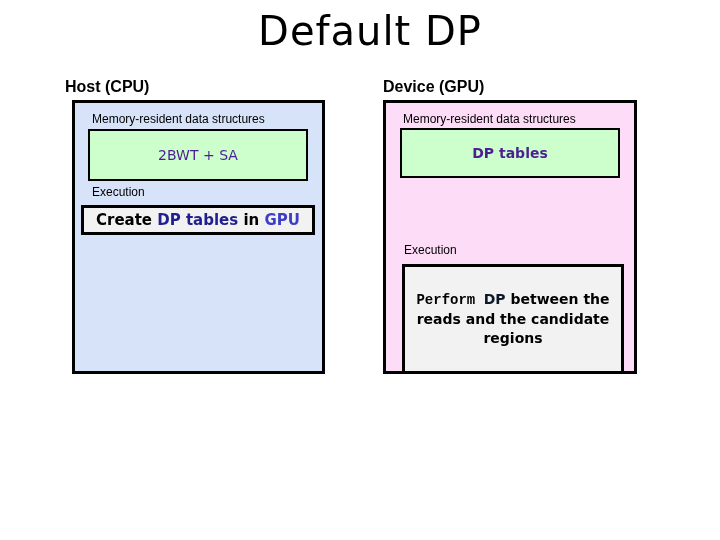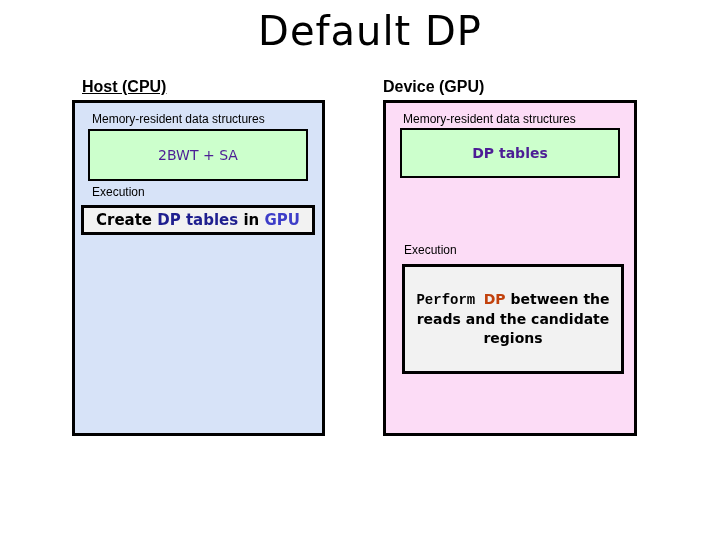--- a/index.html
+++ b/index.html
@@ -29,27 +29,27 @@
     color: #000000;
   }
   .panel-header {
     position: absolute;
     top: 78px;
     font-size: 16px;
     font-weight: bold;
     color: #000000;
     font-family: "Liberation Sans", sans-serif;
   }
-  .panel-header.host { left: 82px; text-decoration: underline; }
+  .panel-header.host { left: 65px; }
   .panel-header.device { left: 383px; }
 
   .panel {
     position: absolute;
     top: 100px;
-    height: 336px;
+    height: 274px;
     border: 3px solid var(--border, #000);
     box-sizing: border-box;
   }
   .panel.host {
     left: 72px;
     width: 253px;
     background: var(--host-fill, #d7e3f8);
   }
   .panel.device {
     left: 383px;
@@ -132,17 +132,17 @@
     <div class="exec-box">
         <span><span style="color: rgb(0, 0, 0);">Create </span><span style="color: rgb(31, 31, 143);">DP tables</span><span style="color: rgb(0, 0, 0);"> in </span><span style="color: rgb(61, 61, 200);">GPU</span></span>
       </div>
   </div>
 
   <div class="panel device">
     <div class="mem-label">Memory-resident data structures</div>
     <div class="green-box">DP tables</div>
     <div class="exec-label">Execution</div>
     <div class="exec-box">
-        <span><span style="color: rgb(0, 0, 0); font-family: Liberation Mono, monospace;">Perform </span><span style="color: #c2410c;">DP</span><span style="color: rgb(0, 0, 0);"> between the reads and the candidate regions</span></span>
+        <span><span style="color: rgb(0, 0, 0); font-family: Liberation Mono, monospace;">Perform </span><span style="color: #0f172a;">DP</span><span style="color: rgb(0, 0, 0);"> between the reads and the candidate regions</span></span>
       </div>
   </div>
 
 </div>
 
 </body></html>

